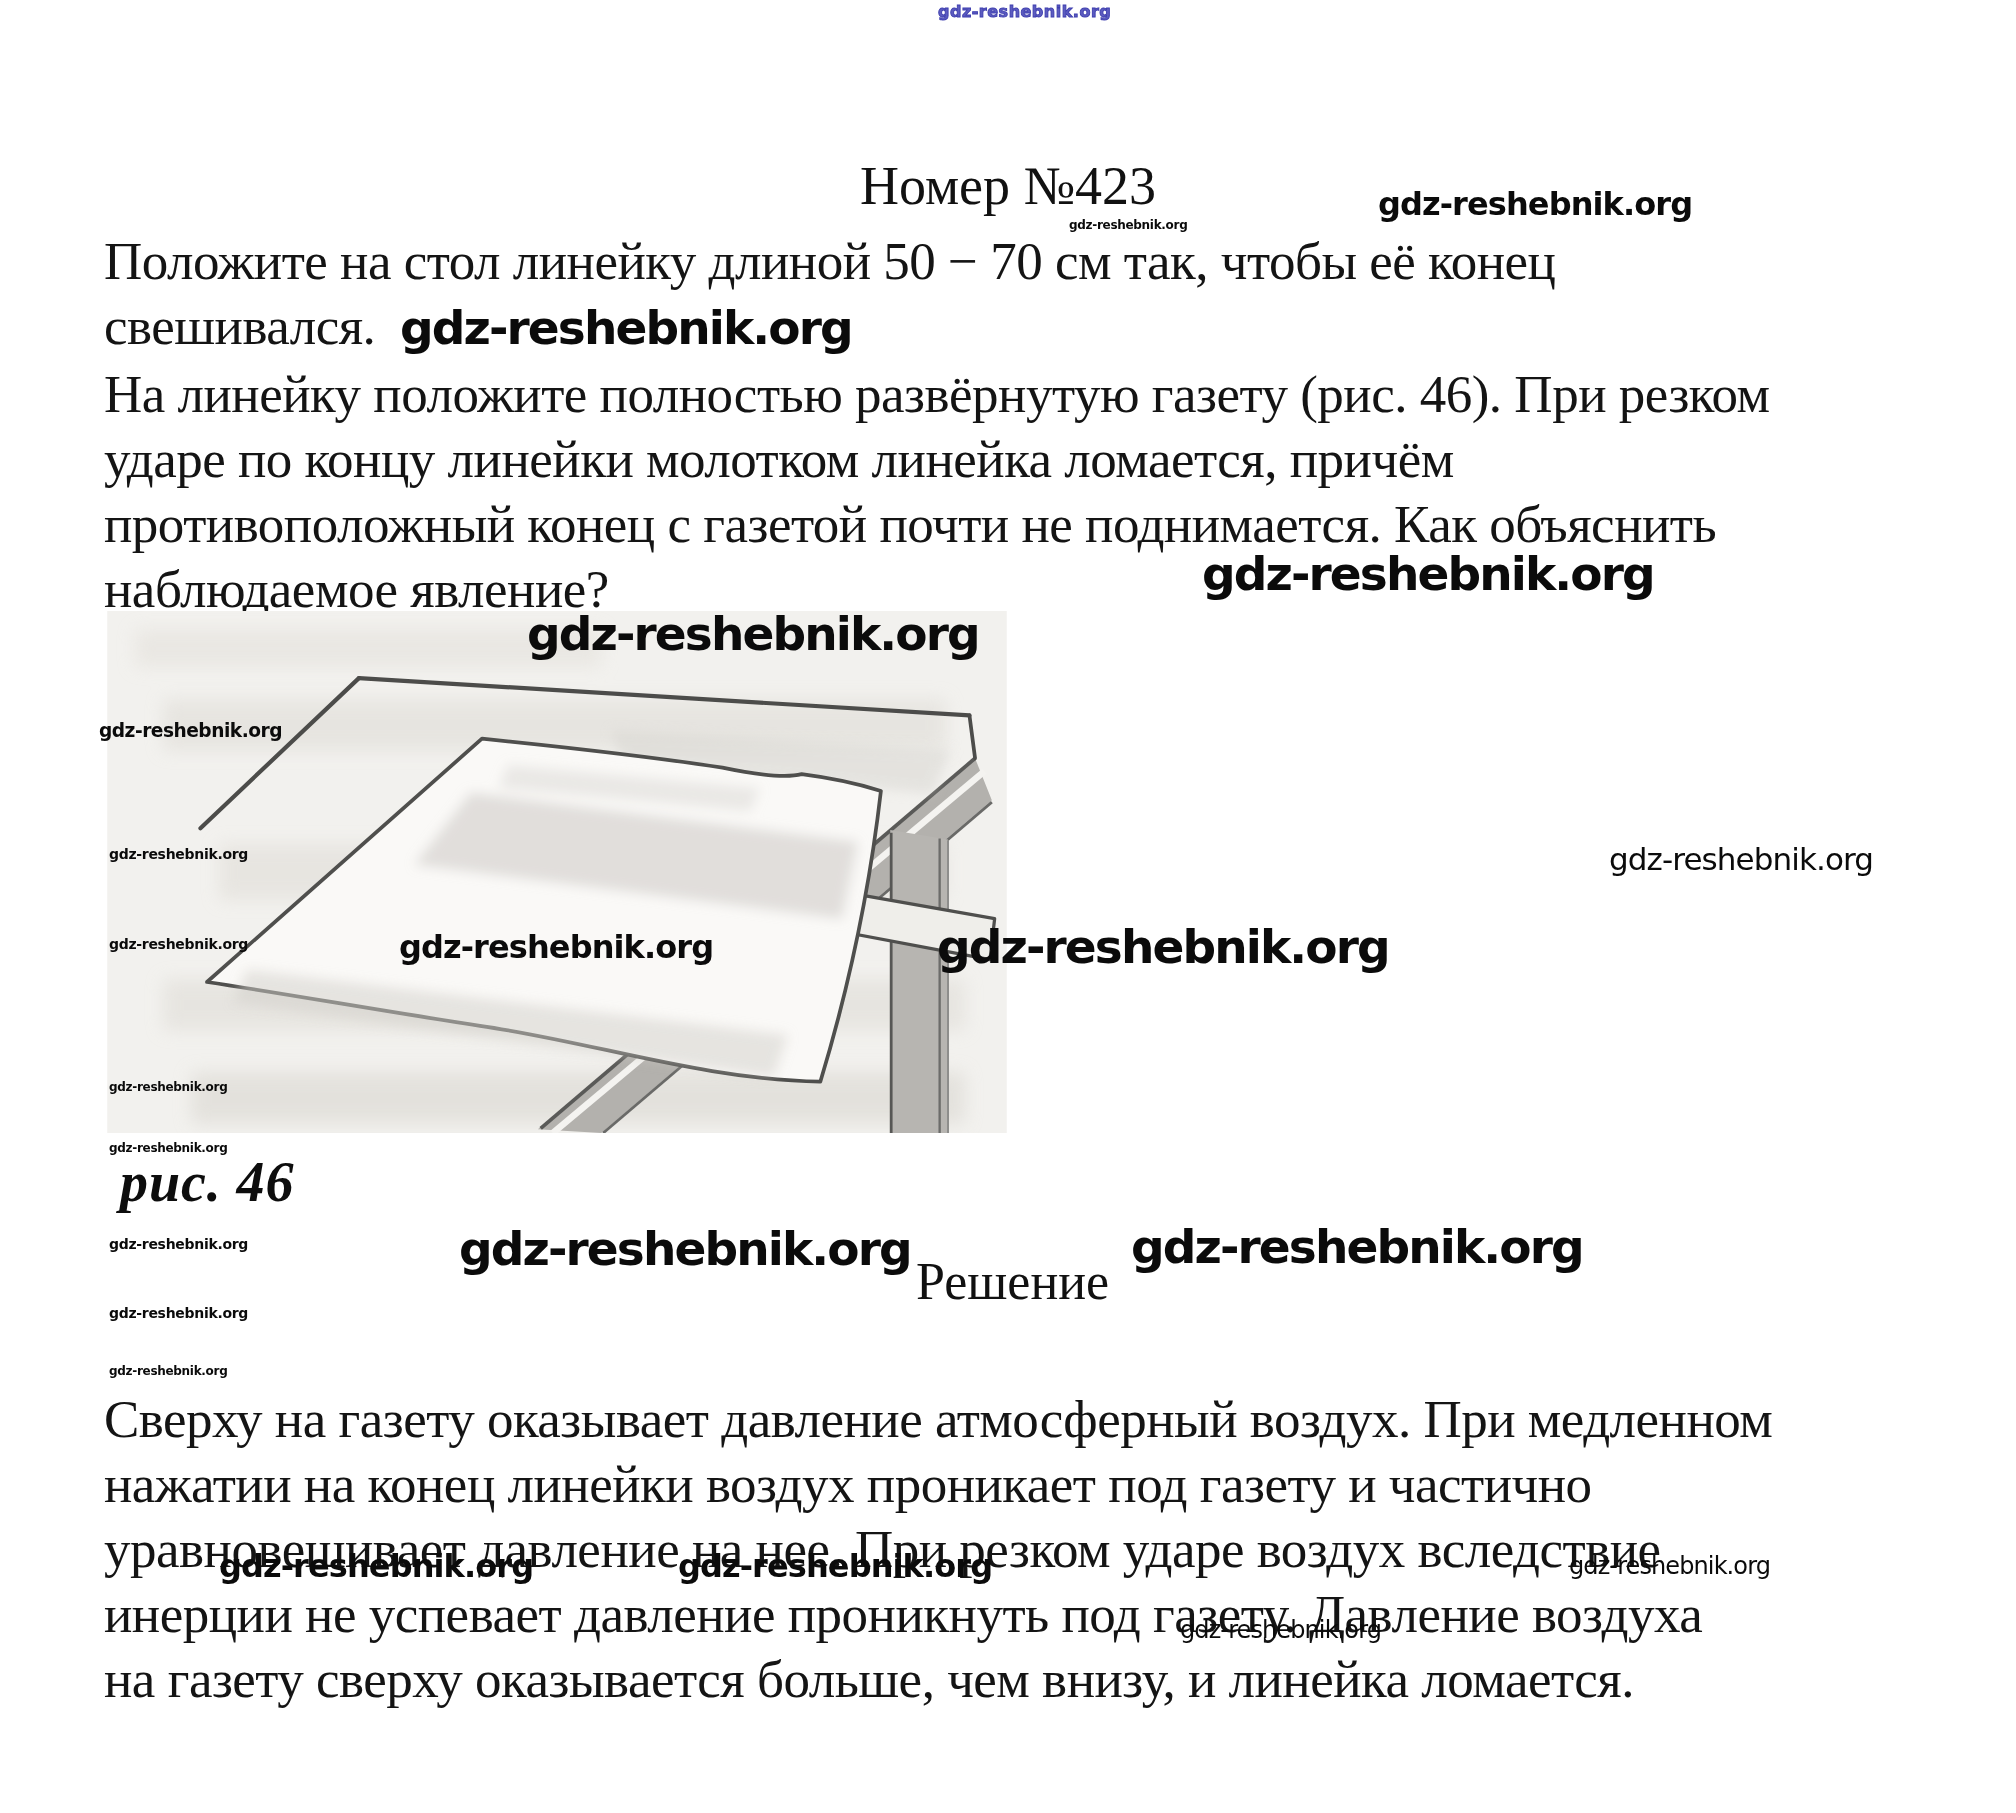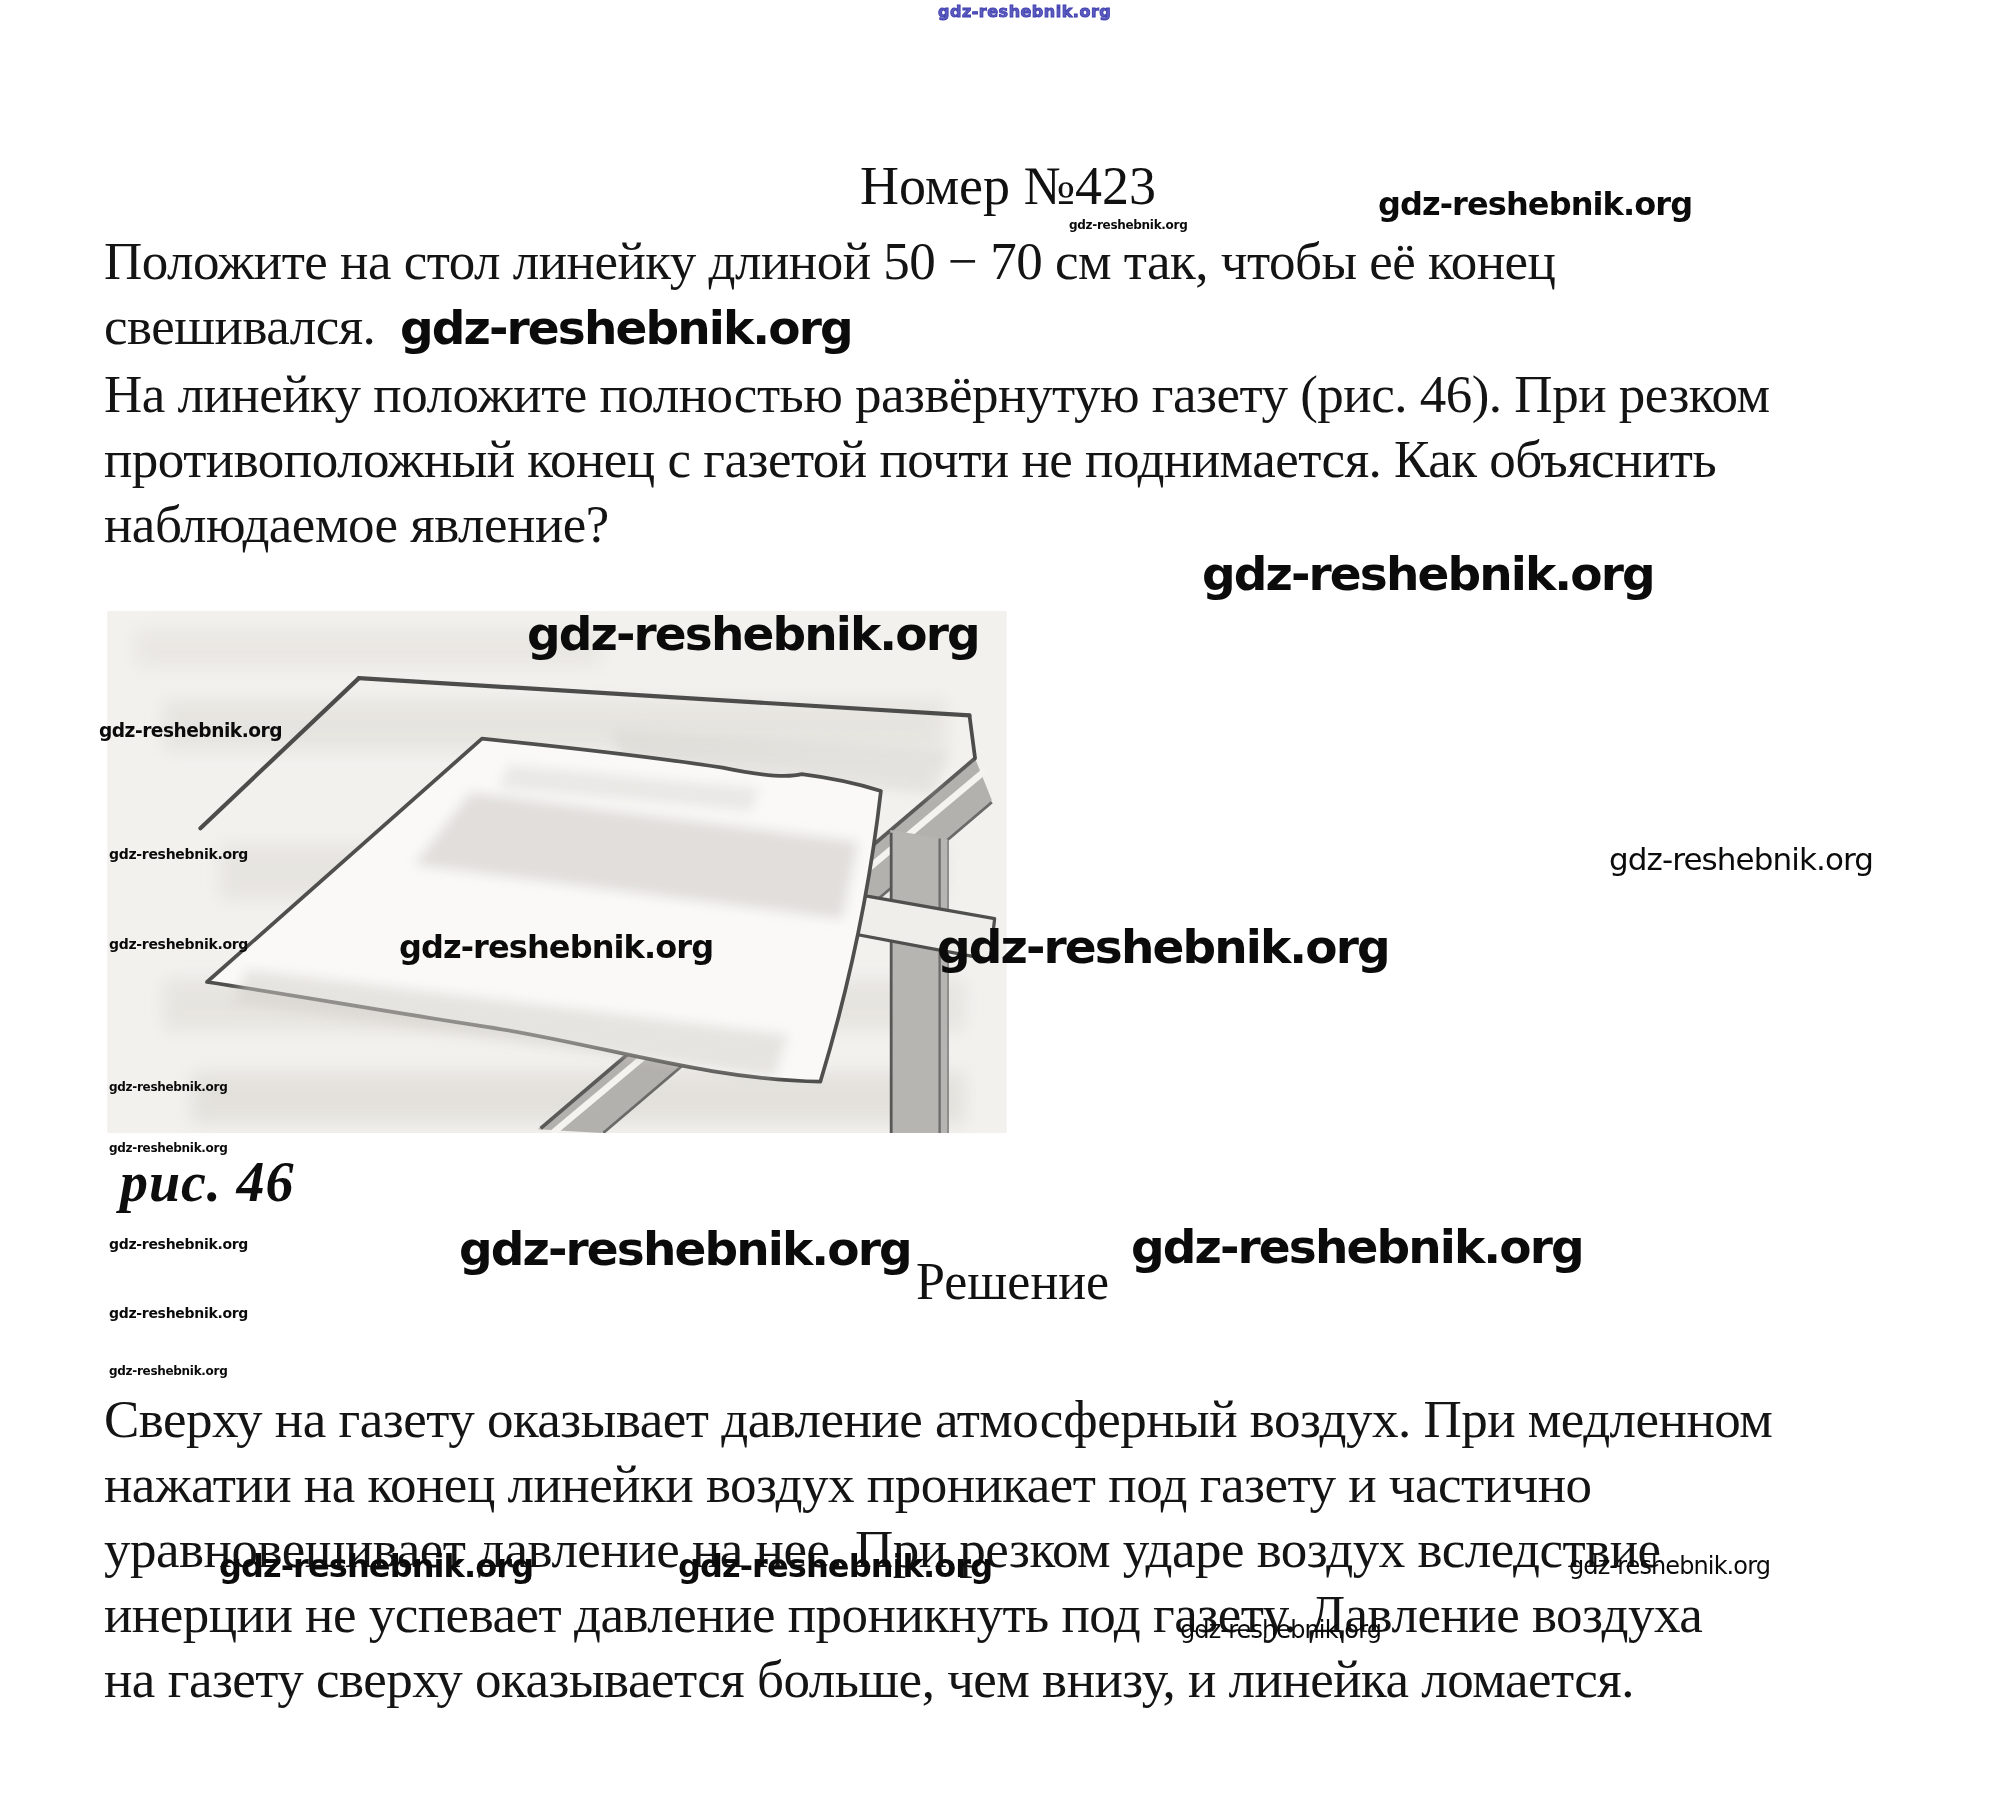--- a/index.html
+++ b/index.html
@@ -80,20 +80,21 @@
 
   <div class="para" style="left:104px;top:229px;">
     <div class="serifline">Положите на стол линейку длиной 50 − 70 см так, чтобы её конец</div>
     <div class="serifline">свешивался.</div>
   </div>
 
   <div class="wm wm-lg" style="left:400px;top:302px;">gdz-reshebnik.org</div>
 
   <div class="para" style="left:104px;top:362px;">
     <div class="serifline">На линейку положите полностью развёрнутую газету (рис. 46). При резком</div>
+    <div class="serifline">ударе по концу линейки молотком линейка ломается, причём</div>
     <div class="serifline">противоположный конец с газетой почти не поднимается. Как объяснить</div>
     <div class="serifline">наблюдаемое явление?</div>
   </div>
 
   <div class="wm wm-lg" style="left:1202px;top:548px;">gdz-reshebnik.org</div>
 
   <div id="figure-wrap">
     <svg width="900" height="522" viewBox="0 0 965 560" xmlns="http://www.w3.org/2000/svg">
       <defs>
         <filter id="soft" x="-20%" y="-20%" width="140%" height="140%">

